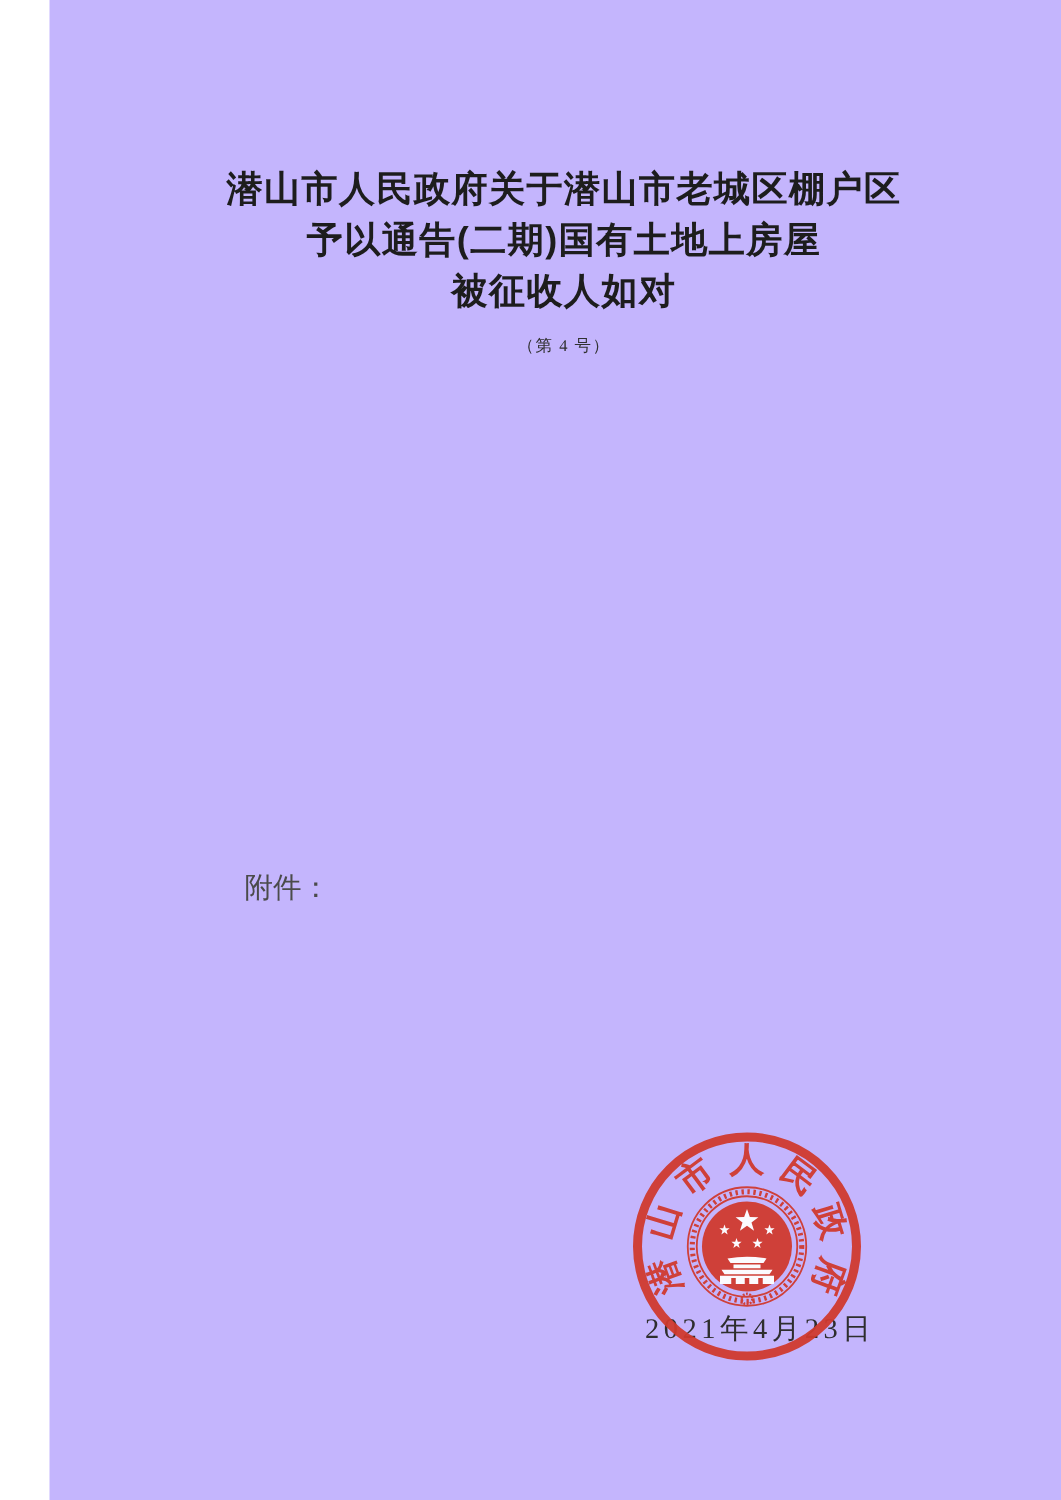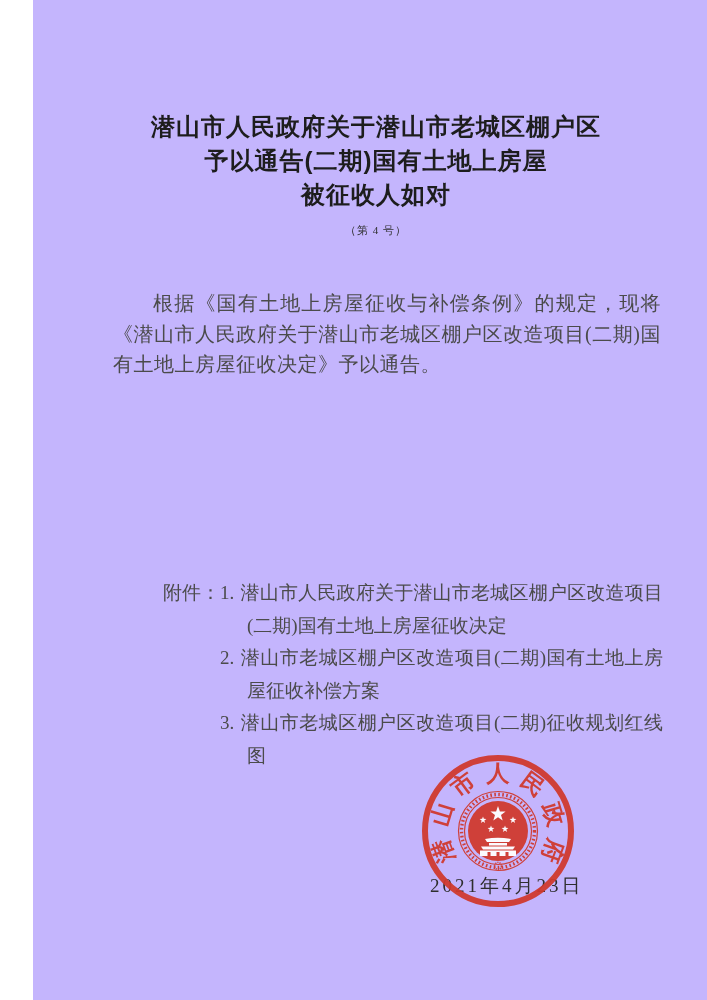--- a/index.html
+++ b/index.html
@@ -92,30 +92,24 @@
 
   <div class="title">
     <div>潜山市人民政府关于潜山市老城区棚户区</div>
     <div>予以通告(二期)国有土地上房屋</div>
     <div>被征收人如对</div>
   </div>
 
   <div class="doc-number">（第 4 号）</div>
 
   <div class="body-text">
-    <p>根据《国有土地上房屋征收与补偿条例》的规定，现将《潜山市人民政府关于潜山市老城区棚户区改造项目(二期)国有土地上房屋征收决定》予以通告。</p>
   </div>
 
   <div class="attachments">
     <div class="att-label">附件：</div>
-    <div class="att-items">
-      <div class="att-item"><span class="att-num">1.</span><span>潜山市人民政府关于潜山市老城区棚户区改造项目(二期)国有土地上房屋征收决定</span></div>
-      <div class="att-item"><span class="att-num">2.</span><span>潜山市老城区棚户区改造项目(二期)国有土地上房屋征收补偿方案</span></div>
-      <div class="att-item"><span class="att-num">3.</span><span>潜山市老城区棚户区改造项目(二期)征收规划红线图</span></div>
-    </div>
   </div>
 
   <div class="issue-date">2021年4月23日</div>
 
   <svg class="seal" viewBox="-81 -81 162 162" xmlns="http://www.w3.org/2000/svg">
 
     <circle class="seal-stroke" r="73" stroke-width="6"></circle>
 
     <g transform="translate(0,3)">
 

